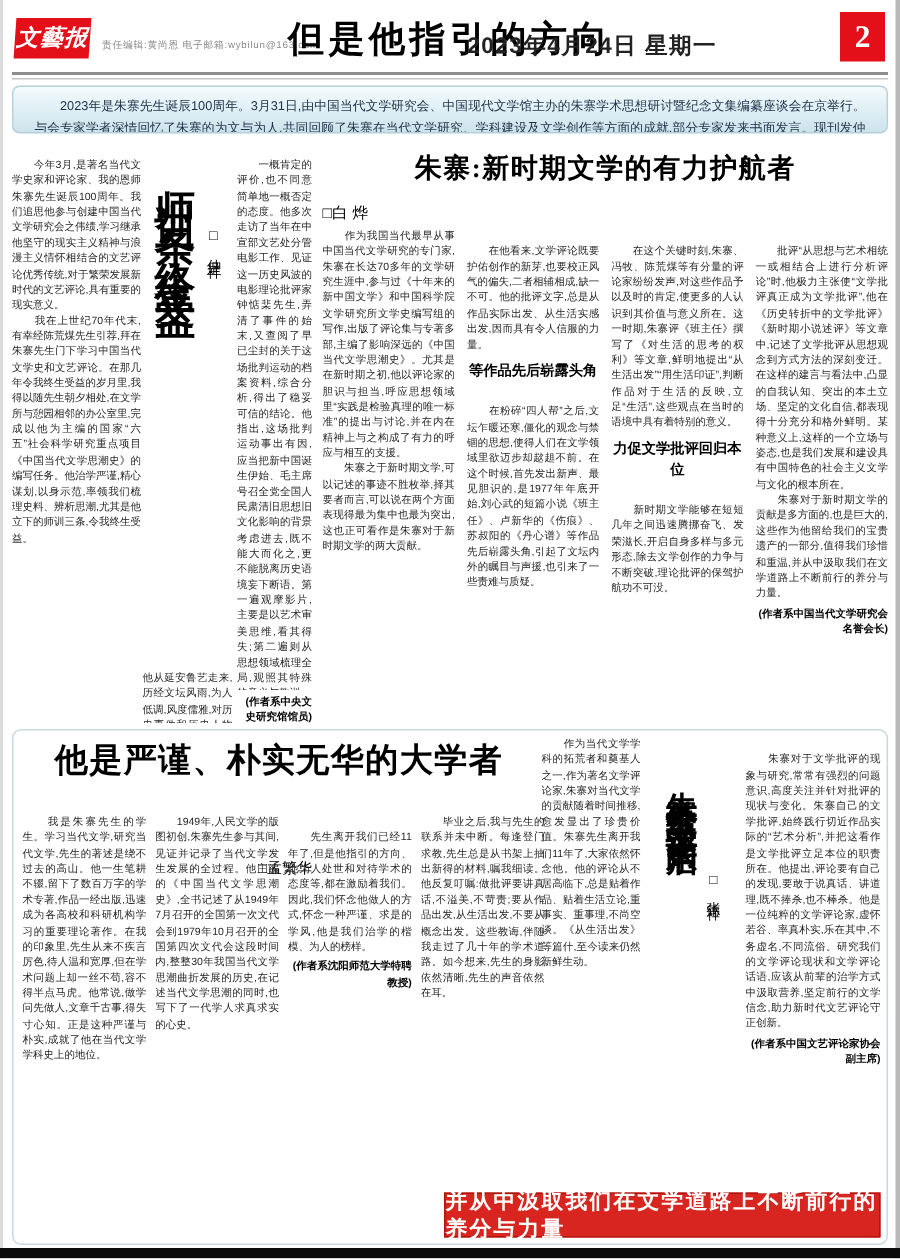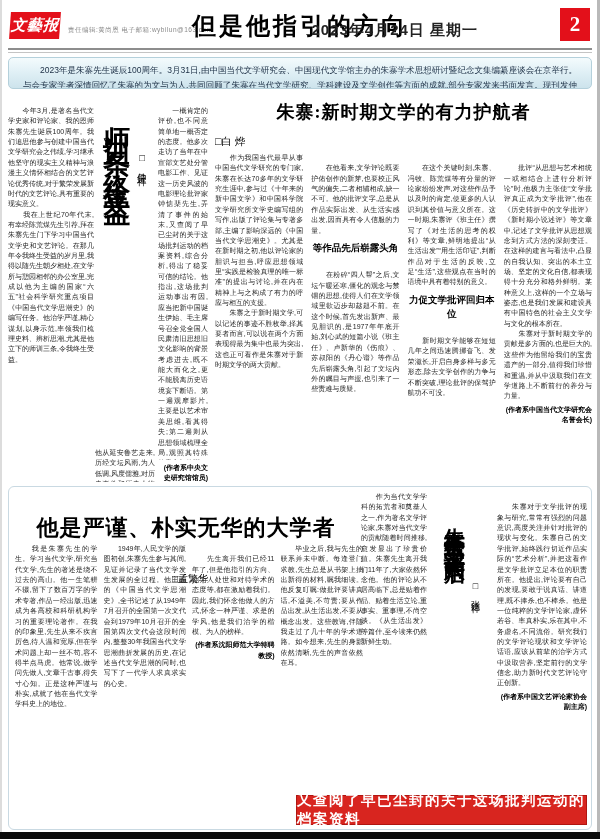--- a/index.html
+++ b/index.html
@@ -51,21 +51,21 @@
   .a2-head{position:absolute;left:215px;top:100px;width:377px;text-align:center;
        font-family:"Liberation Serif",serif;font-weight:900;font-size:18px;letter-spacing:1px;color:#000;}
   .a2-byline{position:absolute;left:215px;top:135px;width:377px;text-align:left;font-size:10.5px;color:#000;}
   .a2-cols{position:absolute;left:215px;top:153px;width:377px;height:330px;display:flex;gap:8px;}
   .a2-cols .col{flex:1;height:100%;}
 
   
   .bottom{position:absolute;left:8px;top:486px;width:584px;height:344px;box-sizing:border-box;
        border:1px solid #c9d9e2;border-radius:6px;background:#fff;}
   .a3-head{position:absolute;left:4px;top:5px;width:346px;text-align:center;
-       font-family:Liberation Sans, sans-serif;font-weight:900;font-size:22px;letter-spacing:1px;color:#000;margin-top:21px;}
+       font-family:Liberation Sans, sans-serif;font-weight:900;font-size:22px;letter-spacing:1px;color:#000;}
   .a3-byline{position:absolute;left:8px;top:37px;width:346px;text-align:center;font-size:10px;color:#000;margin-top:48px;}
   .a3-cols{position:absolute;left:6px;top:57px;width:348px;height:281px;display:flex;gap:6px;}
   .a3-cols .col{flex:1;height:100%;}
   .a4-colA{position:absolute;left:352px;top:5px;width:66px;height:306px;}
   .a4-titleblock{position:absolute;left:421px;top:24px;width:64px;height:312px;
        display:flex;flex-direction:row;justify-content:center;}
   .vtitle2{writing-mode:vertical-rl;font-family:"Liberation Serif",serif;font-weight:900;
        font-size:21px;letter-spacing:3px;color:#000;line-height:1.1;}
   .vauthor2{writing-mode:vertical-rl;font-size:9px;color:#000;margin-top:70px;margin-left:3px;letter-spacing:2px;}
   .a4-colB{position:absolute;left:488px;top:5px;width:90px;height:306px;}
@@ -145,15 +145,15 @@
     <div class="col a4-colA">　　作为当代文学学科的拓荒者和奠基人之一,作为著名文学评论家,朱寨对当代文学的贡献随着时间推移,愈发显出了珍贵价值。朱寨先生离开我们11年了,大家依然怀念他。他的评论从不居高临下,总是贴着作品、贴着生活立论,重事实、重事理,不尚空谈。《从生活出发》等篇什,至今读来仍然新鲜生动。</div>
     <div class="a4-titleblock">
       <div class="vtitle2">朱寨带给当下文学评论的启示</div>
       <div class="vauthor2">□张德祥</div>
     </div>
     <div class="col a4-colB">
       <span>　　朱寨对于文学批评的现象与研究,常常有强烈的问题意识,高度关注并针对批评的现状与变化。朱寨自己的文学批评,始终践行切近作品实际的“艺术分析”,并把这看作是文学批评立足本位的职责所在。他提出,评论要有自己的发现,要敢于说真话、讲道理,既不捧杀,也不棒杀。他是一位纯粹的文学评论家,虚怀若谷、率真朴实,乐在其中,不务虚名,不同流俗。研究我们的文学评论现状和文学评论话语,应该从前辈的治学方式中汲取营养,坚定前行的文学信念,助力新时代文艺评论守正创新。</span>
       <div class="endnote">(作者系中国文艺评论家协会副主席)</div>
     </div>
 
-    <div class="red-banner">又查阅了早已尘封的关于这场批判运动的档案资料</div>
+    <div class="red-banner">并从中汲取我们在文学道路上不断前行的养分与力量</div>
   </div>
 </div>
 
 </body></html>

